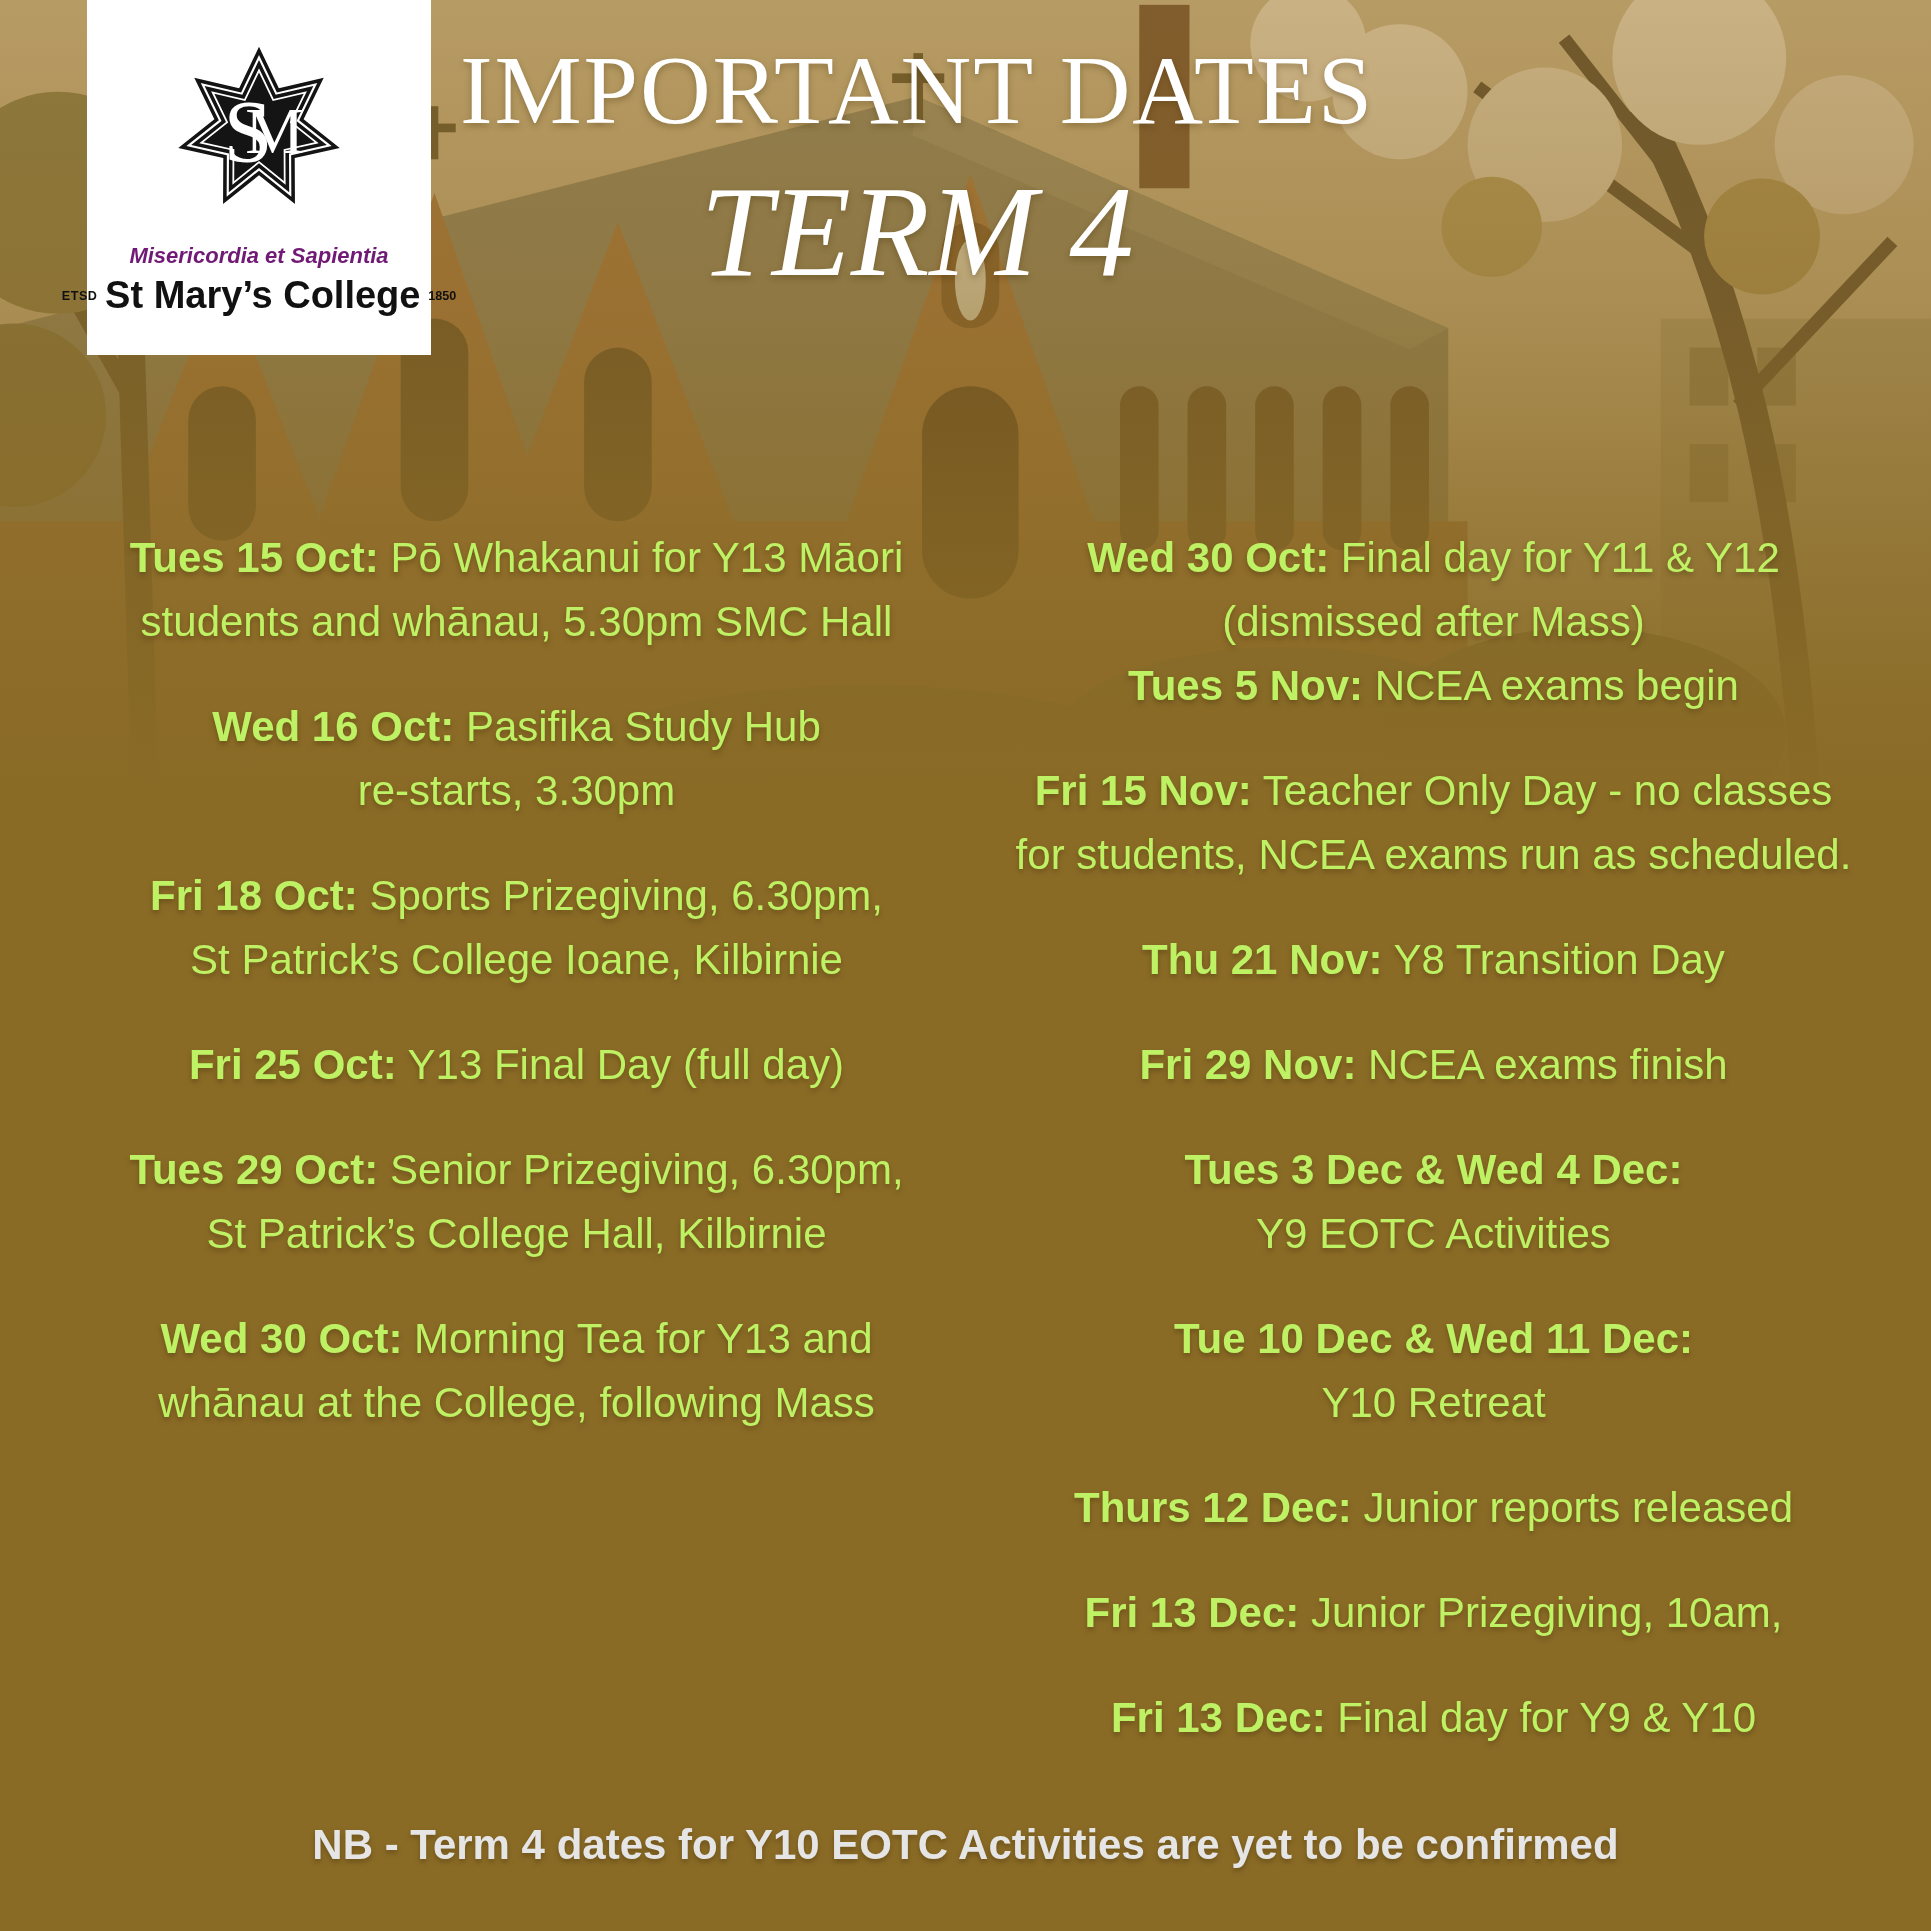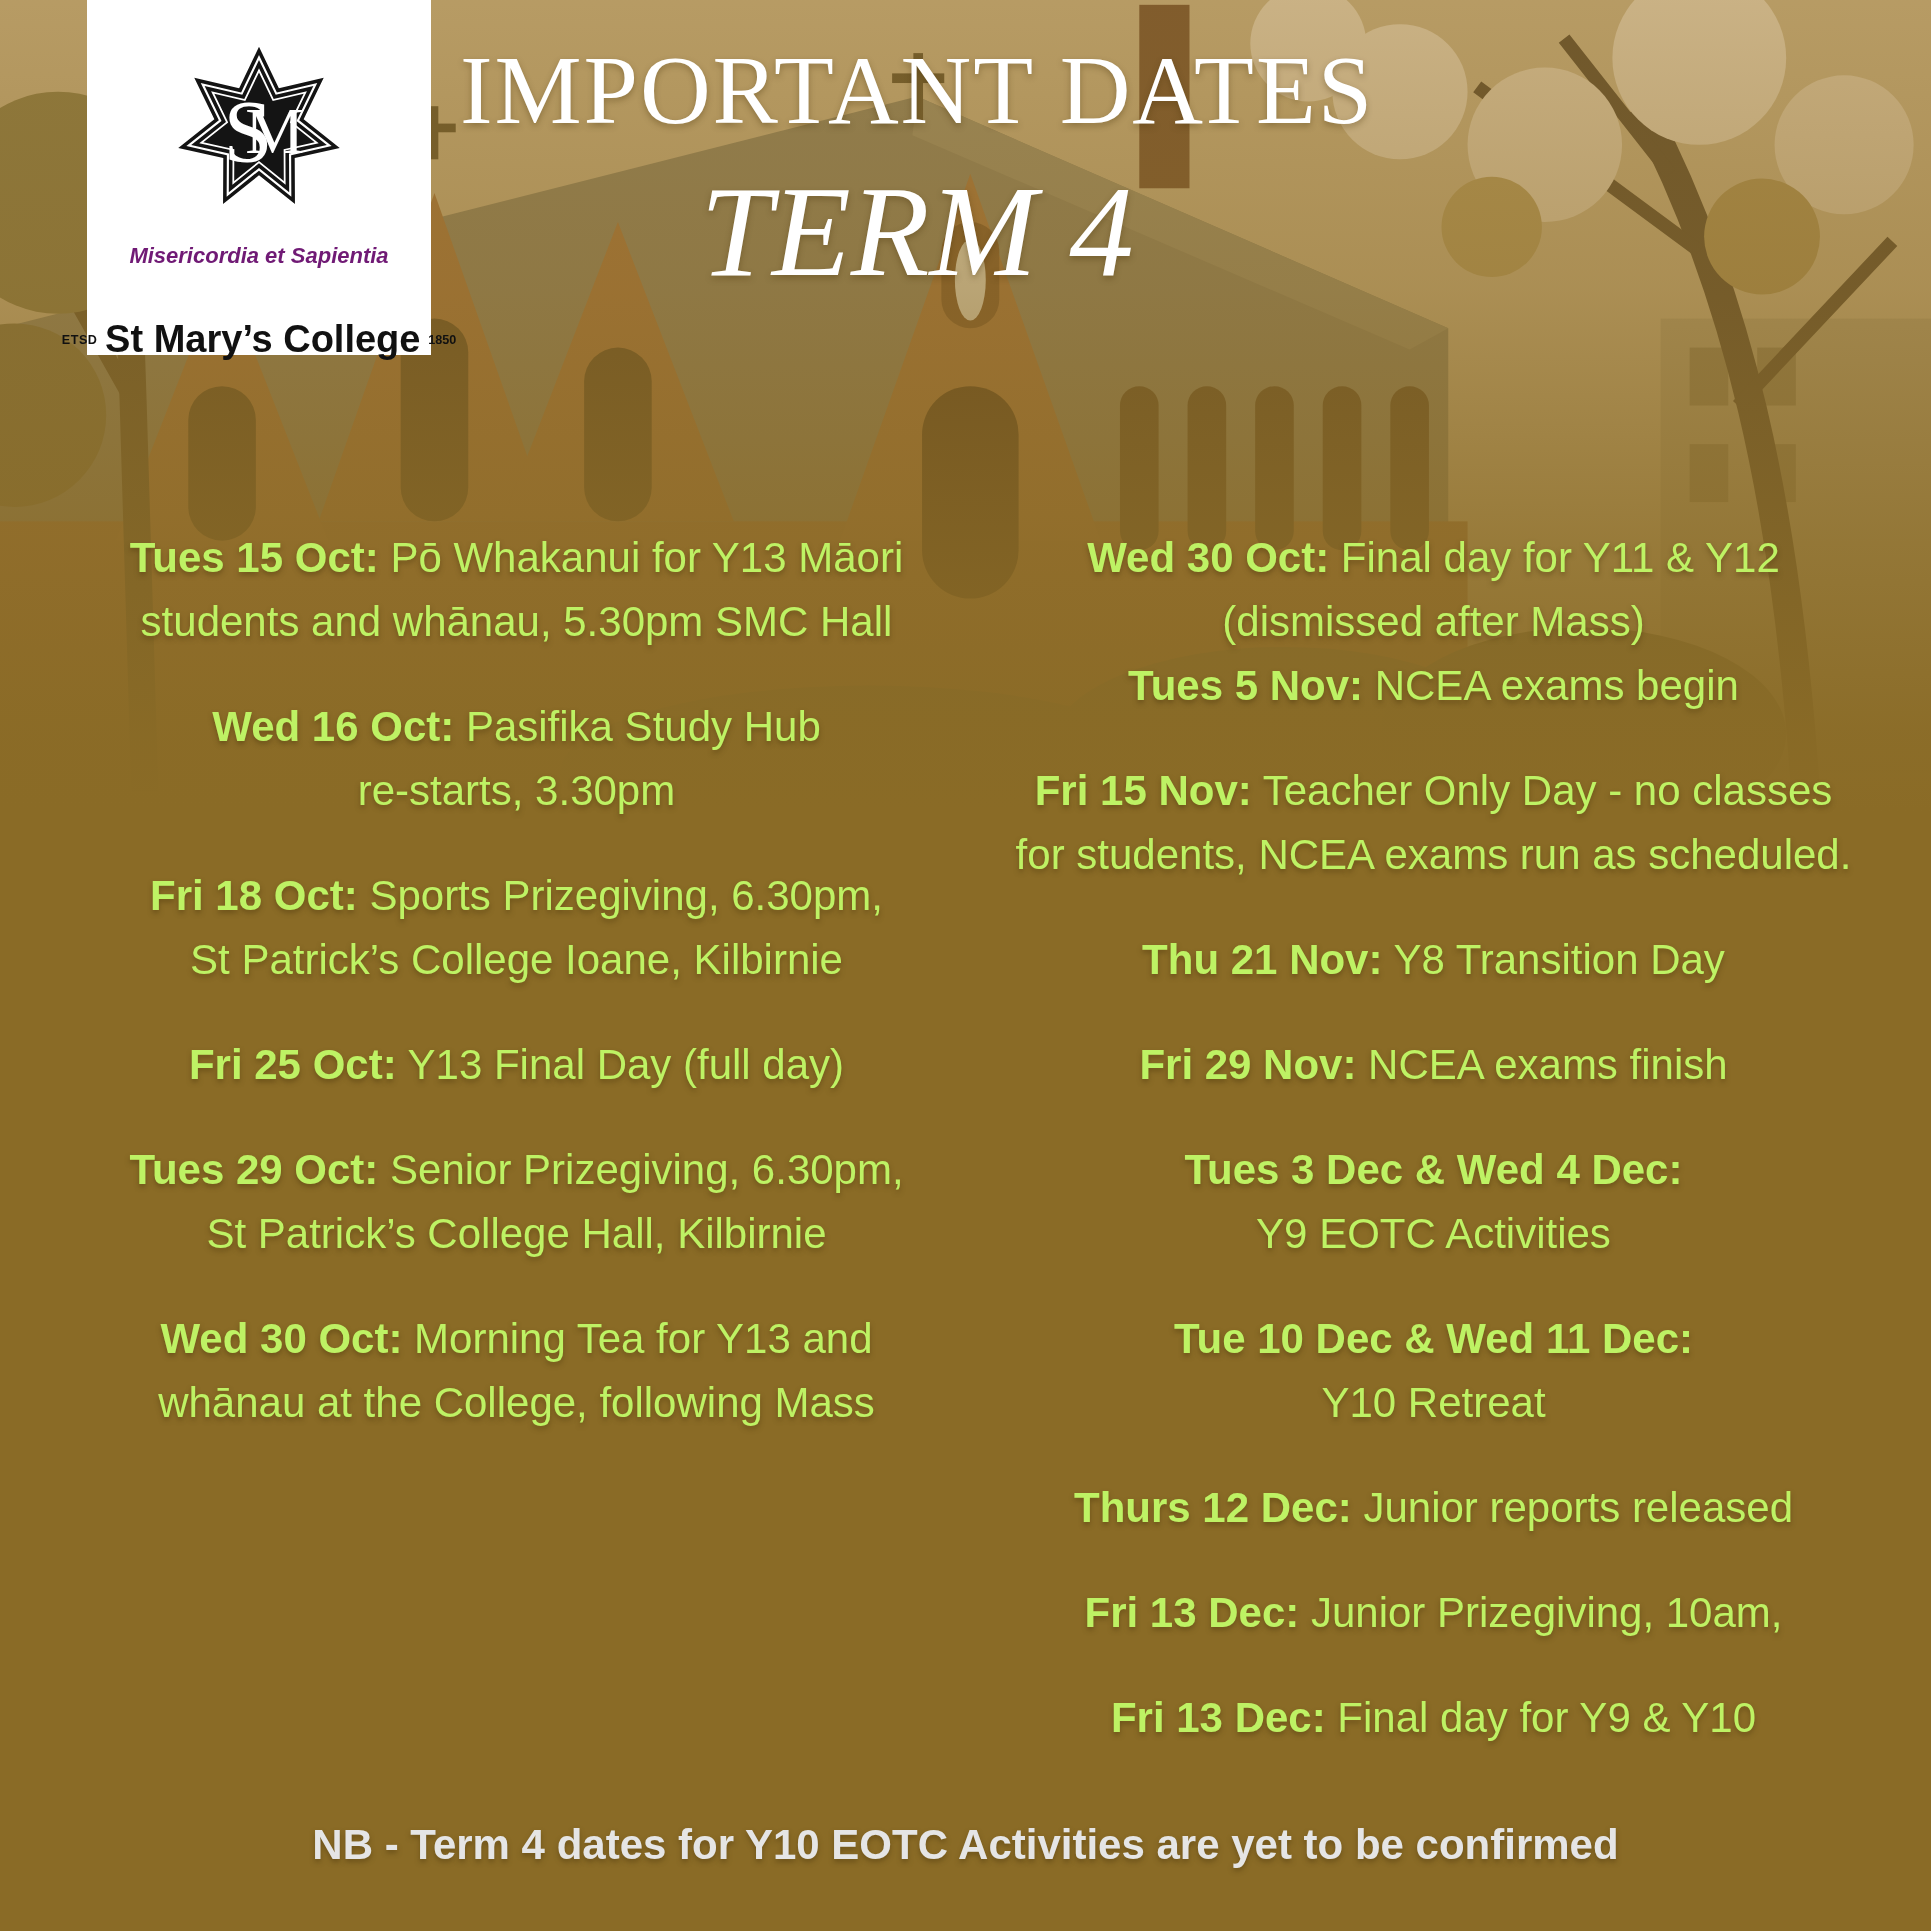--- a/index.html
+++ b/index.html
@@ -27,21 +27,21 @@
     position:absolute;left:87px;top:0;width:344px;height:355px;
     background:#ffffff;z-index:5;
   }
   .logo-star{position:absolute;left:50%;top:27px;transform:translateX(-50%);}
   .motto{
     position:absolute;left:0;right:0;top:243px;text-align:center;
     font-style:italic;font-weight:bold;font-size:22px;color:#701a75;
   }
   .school-line{
     position:absolute;left:0;right:0;top:274px;
-    display:flex;align-items:center;justify-content:center;gap:7.7px;color:#111;margin-top:44px;
+    display:flex;align-items:center;justify-content:center;gap:7.7px;color:#111;
   }
   .estd{font-size:12.6px;font-weight:bold;letter-spacing:0.5px;}
   .school-name{font-size:38px;font-weight:bold;white-space:nowrap;}
   .estd-year{font-size:12.6px;font-weight:bold;}
   
   .header{
     position:absolute;top:37px;left:0;width:1834px;padding-right:107px;
     text-align:center;z-index:4;color:#fff;
     font-family:"Liberation Serif","DejaVu Serif",serif;
     text-shadow:0 2.9px 6.8px rgba(70,50,10,0.35);

